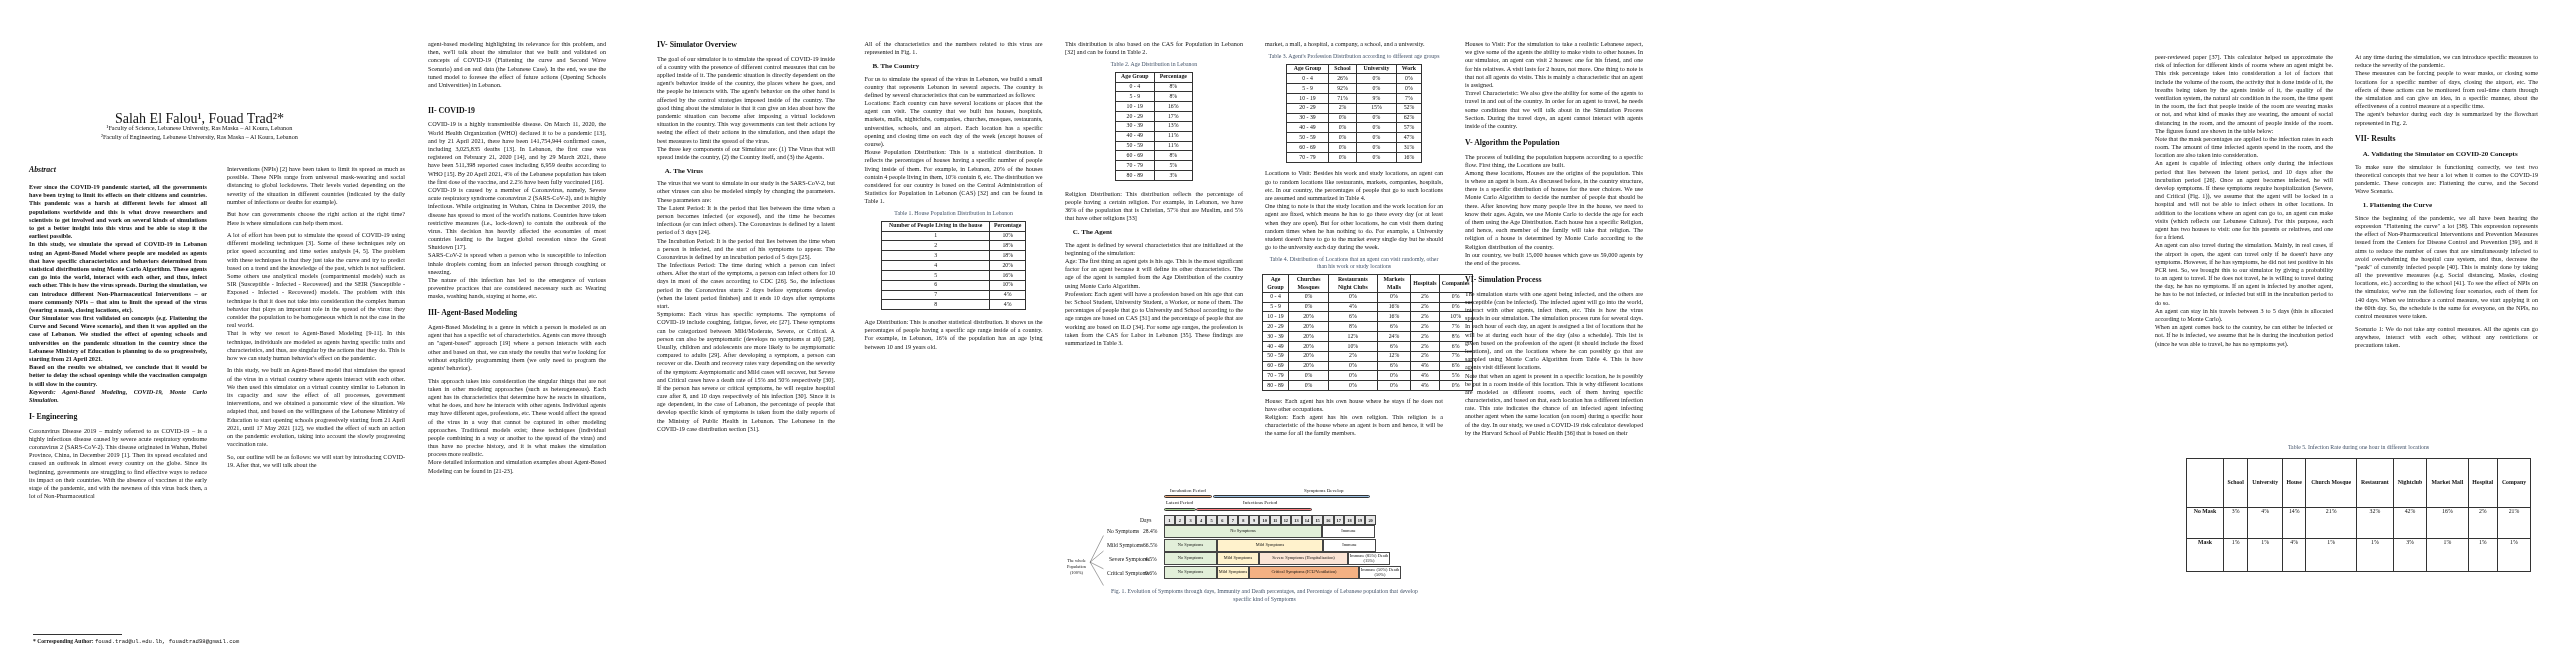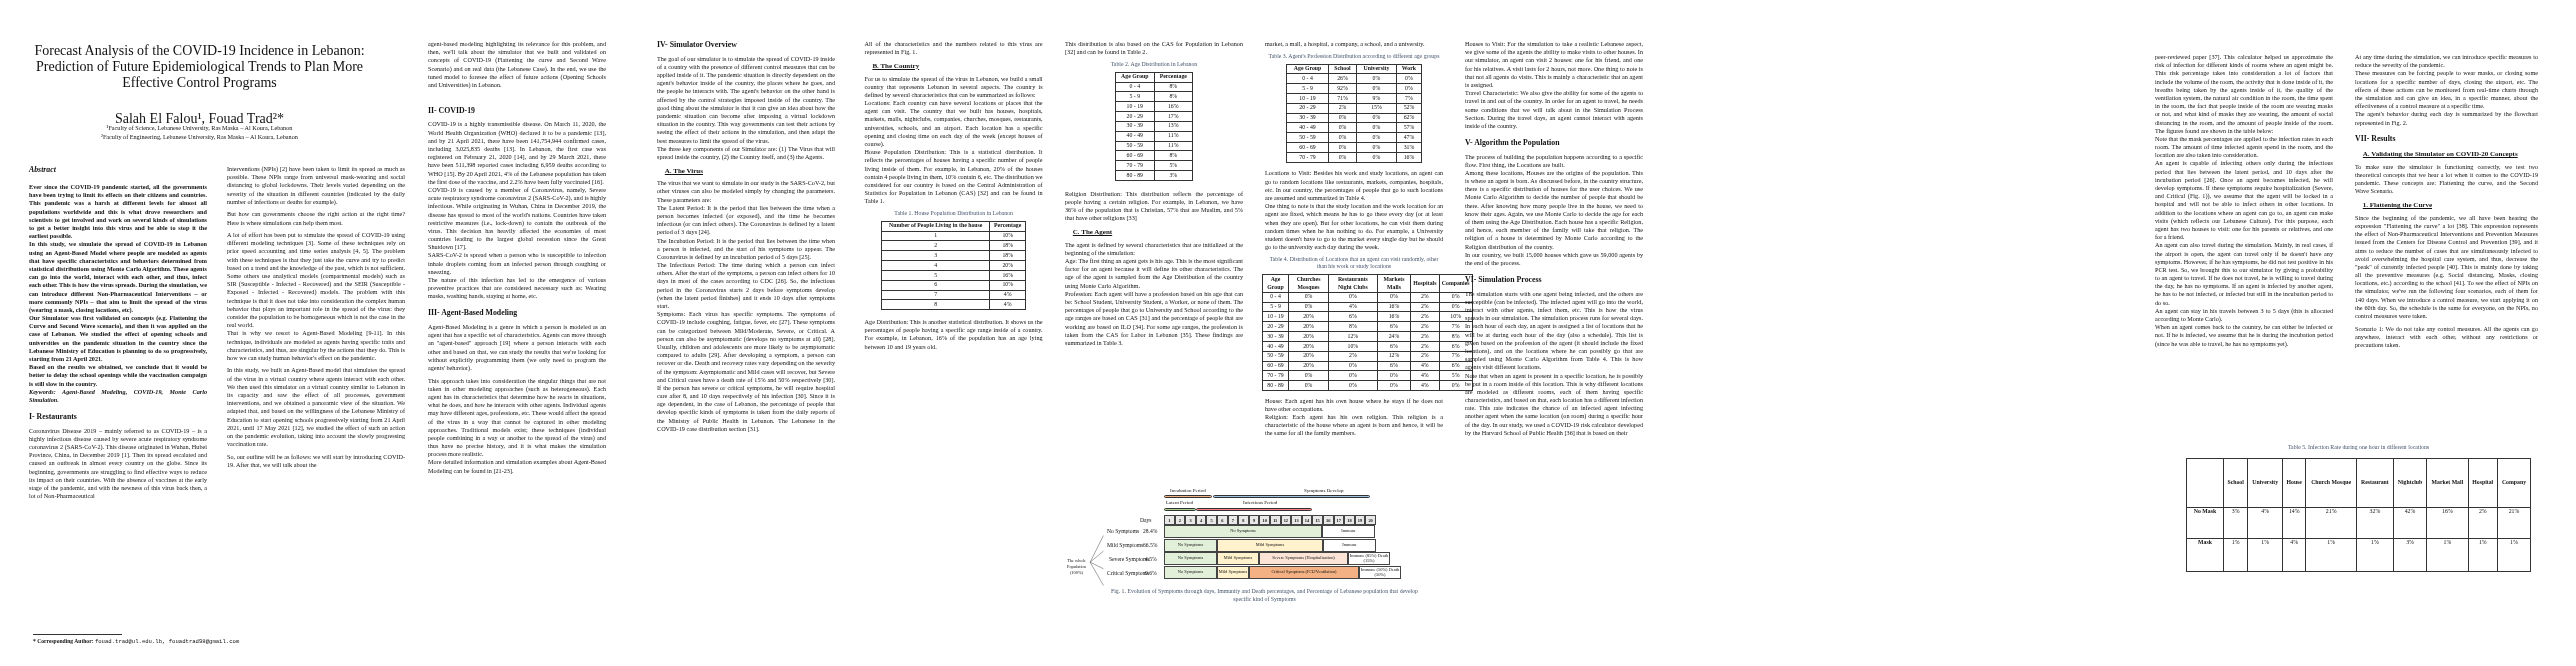--- a/index.html
+++ b/index.html
@@ -10,21 +10,21 @@
   #page2 { left: 859px; width: 859px; }
   #page3 { left: 1788px; width: 859px; }
   .col { position: absolute; text-align: justify; }
   .title { position: absolute; left: 33px; width: 333px; top: 43px; text-align: center; font-size: 14px; line-height: 1.14; }
   .authors { position: absolute; left: 33px; width: 333px; top: 110px; text-align: center; font-size: 14px; }
   .affil { position: absolute; left: 33px; width: 333px; top: 123px; text-align: center; font-size: 6.2px; line-height: 1.5; }
   .abstract-title { font-style: italic; font-weight: bold; font-size: 7.8px; margin-bottom: 7.8px; }
   .bold { font-weight: bold; }
   .it { font-style: italic; }
   h2.sec { font-weight: bold; font-size: 7.8px; margin: 7.8px 0 4.4px; text-align: left; }
-  h3.sub { font-weight: bold; font-size: 7px; margin: 5.6px 0 3.3px 7.8px; text-align: left; text-decoration: underline; }
+  h3.sub { font-weight: bold; font-size: 7px; margin: 5.6px 0 3.3px 7.8px; text-align: left; }
   p { margin-bottom: 0; }
   .caption { color: #44546a; font-size: 5.8px; text-align: center; margin: 4.4px 0 3.3px; }
   table.t { border-collapse: collapse; margin: 0 auto; font-size: 5.8px; }
   table.t th, table.t td { border: 0.8px solid #333; text-align: center; padding: 0.6px 2.2px; }
   table.t th { font-weight: bold; }
   .footnote-rule { position: absolute; left: 33px; width: 89px; top: 634px; border-top: 0.6px solid #333; }
   .footnote { position: absolute; left: 33px; top: 638px; font-size: 5.6px; }
   
   .fig { position: absolute; font-family: "Liberation Serif", serif; font-size: 4.7px; }
   .fig .arrow { position: absolute; height: 3.3px; border-radius: 1.7px; border: 0.6px solid #333; }
@@ -32,35 +32,34 @@
   .fig .grid { position: absolute; display: grid; grid-template-columns: repeat(20, 10.6px); }
   .fig .daycell { height: 10px; border: 0.6px solid #444; background: #e8e8e8; text-align: center; line-height: 9px; font-weight: bold; font-size: 4.4px; }
   .fig .row { position: absolute; height: 13.3px; display: flex; }
   .fig .seg { height: 13.3px; border: 0.6px solid #444; display: flex; align-items: center; justify-content: center; text-align: center; font-size: 4.4px; line-height: 1.1; }
   .fig .lbl { position: absolute; font-size: 5.6px; white-space: nowrap; }
 </style>
 </head>
 <body>
 
 <div class="page" id="page1">
-  <div class="title">Forecast Analysis of the COVID-19 Incidence in Lebanon: Prediction of Future Epidemiological Trends to Plan More Effective Control Programs</div>
   <div class="authors">Salah El Falou¹, Fouad Trad²*</div>
   <div class="affil">
     <div>¹Faculty of Science, Lebanese University, Ras Maska – Al Koura, Lebanon</div>
     <div>²Faculty of Engineering, Lebanese University, Ras Maska – Al Koura, Lebanon</div>
   </div>
 
   <div class="col" style="left:29px; top:165px; width:178px;">
     <div class="abstract-title">Abstract</div>
     <p class="bold">Ever since the COVID-19 pandemic started, all the governments have been trying to limit its effects on their citizens and countries. This pandemic was a harsh at different levels for almost all populations worldwide and this is what drove researchers and scientists to get involved and work on several kinds of simulations to get a better insight into this virus and be able to stop it the earliest possible.</p>
     <p class="bold">In this study, we simulate the spread of COVID-19 in Lebanon using an Agent-Based Model where people are modeled as agents that have specific characteristics and behaviors determined from statistical distributions using Monte Carlo Algorithm. These agents can go into the world, interact with each other, and thus, infect each other. This is how the virus spreads. During the simulation, we can introduce different Non-Pharmaceutical Interventions – or more commonly NPIs – that aim to limit the spread of the virus (wearing a mask, closing locations, etc).</p>
     <p class="bold">Our Simulator was first validated on concepts (e.g. Flattening the Curve and Second Wave scenario), and then it was applied on the case of Lebanon. We studied the effect of opening schools and universities on the pandemic situation in the country since the Lebanese Ministry of Education is planning to do so progressively, starting from 21 April 2021.</p>
     <p class="bold">Based on the results we obtained, we conclude that it would be better to delay the school openings while the vaccination campaign is still slow in the country.</p>
     <p class="bold it">Keywords: Agent-Based Modeling, COVID-19, Monte Carlo Simulation.</p>
-    <h2 class="sec">I-   Restaurants</h2>
+    <h2 class="sec">I-   Engineering</h2>
     <p>Coronavirus Disease 2019 – mainly referred to as COVID-19 – is a highly infectious disease caused by severe acute respiratory syndrome coronavirus 2 (SARS-CoV-2). This disease originated in Wuhan, Hubei Province, China, in December 2019 [1]. Then its spread escalated and caused an outbreak in almost every country on the globe. Since its beginning, governments are struggling to find effective ways to reduce its impact on their countries. With the absence of vaccines at the early stage of the pandemic, and with the newness of this virus back then, a lot of Non-Pharmaceutical</p>
   </div>
 
   <div class="col" style="left:227px; top:165px; width:178px;">
     <p>Interventions (NPIs) [2] have been taken to limit its spread as much as possible. These NPIs range from universal mask-wearing and social distancing to global lockdowns. Their levels varied depending on the severity of the situation in different countries (indicated by the daily number of infections or deaths for example).</p>
     <p style="margin-top:4.4px">But how can governments choose the right action at the right time? Here is where simulations can help them most.</p>
     <p style="margin-top:4.4px">A lot of effort has been put to simulate the spread of COVID-19 using different modeling techniques [3]. Some of these techniques rely on prior speed accounting and time series analysis [4, 5]. The problem with these techniques is that they just take the curve and try to predict based on a trend and the knowledge of the past, which is not sufficient. Some others use analytical models (compartmental models) such as SIR (Susceptible - Infected - Recovered) and the SEIR (Susceptible - Exposed - Infected - Recovered) models. The problem with this technique is that it does not take into consideration the complex human behavior that plays an important role in the spread of the virus: they consider the population to be homogeneous which is not the case in the real world.</p>
     <p>That is why we resort to Agent-Based Modeling [9-11]. In this technique, individuals are modeled as agents having specific traits and characteristics, and thus, are singular by the actions that they do. This is how we can study human behavior's effect on the pandemic.</p>
     <p style="margin-top:4.4px">In this study, we built an Agent-Based model that simulates the spread of the virus in a virtual country where agents interact with each other. We then used this simulator on a virtual country similar to Lebanon in its capacity and saw the effect of all processes, government interventions, and we obtained a panoramic view of the situation. We adapted that, and based on the willingness of the Lebanese Ministry of Education to start opening schools progressively starting from 21 April 2021, until 17 May 2021 [12], we studied the effect of such an action on the pandemic evolution, taking into account the slowly progressing vaccination rate.</p>
     <p style="margin-top:4.4px">So, our outline will be as follows: we will start by introducing COVID-19. After that, we will talk about the</p>

